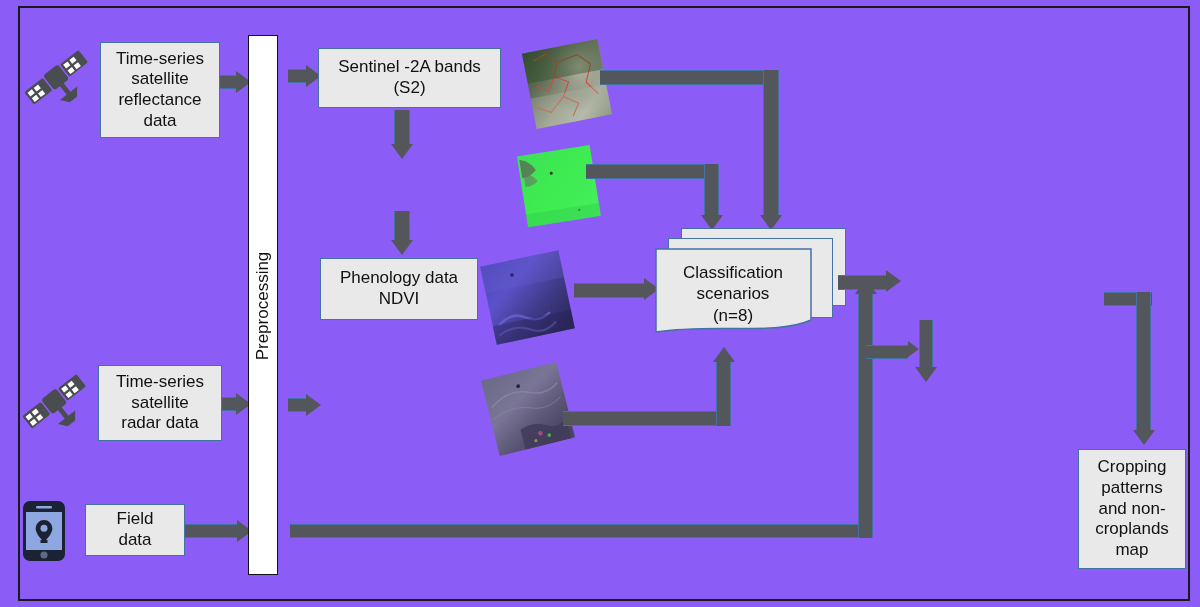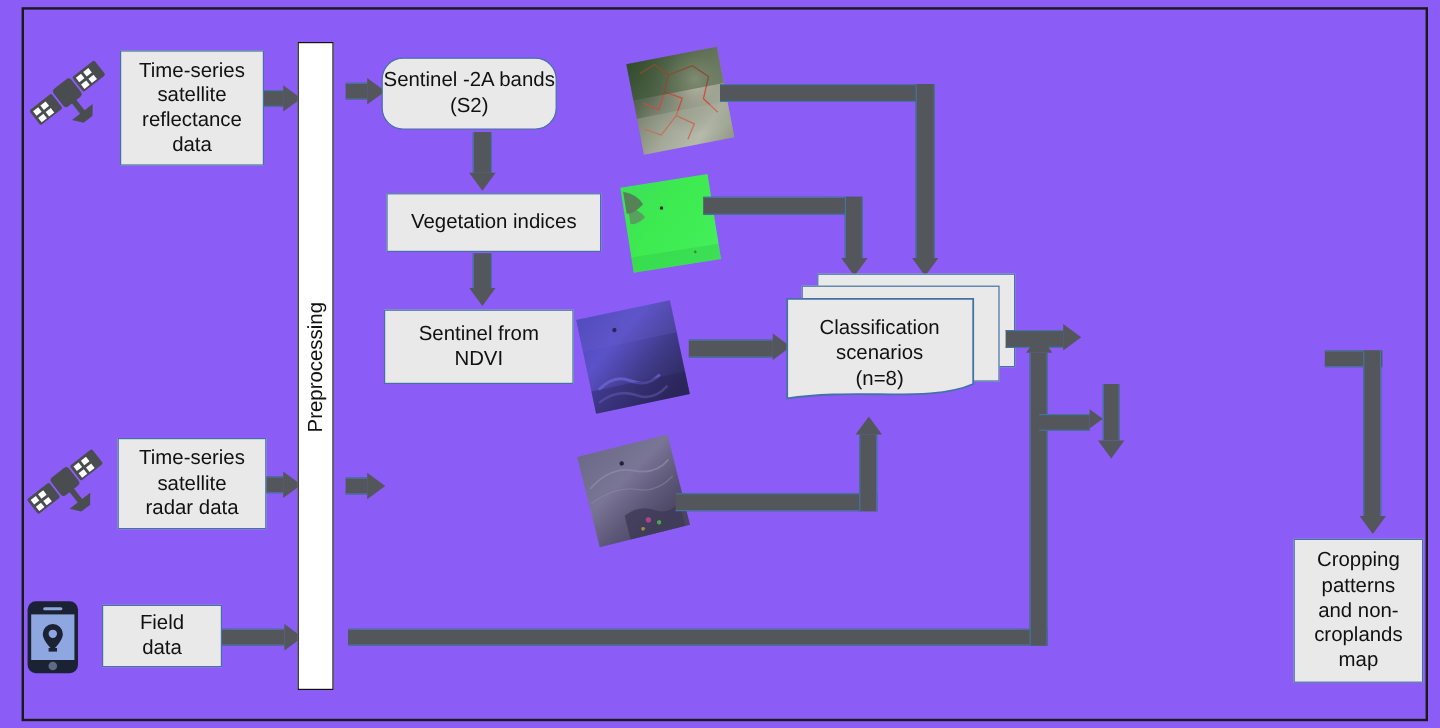--- a/index.html
+++ b/index.html
@@ -132,26 +132,25 @@
 
   <div class="box white" style="left:248px;top:35px;width:30px;height:540px;"></div>
   <div class="vlabel" style="left:198px;top:296px;width:130px;text-align:center;">Preprocessing</div>
 
   <div class="bar h" style="left:288px;top:69px;width:18px;height:14px;"></div>
   <div class="head r" style="left:306px;top:65px;"></div>
 
   <div class="bar h" style="left:288px;top:398px;width:18px;height:14px;"></div>
   <div class="head r" style="left:306px;top:394px;"></div>
 
-  <div class="box" style="left:318px;top:48px;width:146px;height:60px;border-radius:18px;">Sentinel -2A bands
+  <div class="box" style="left:318px;top:48px;width:183px;height:60px;">Sentinel -2A bands
 (S2)</div>
 
-  <div class="box" style="left:322px;top:161px;width:179px;height:49px;">Vegetation indices</div>
-
-  <div class="box" style="left:320px;top:258px;width:158px;height:62px;">Sentinel from
+
+  <div class="box" style="left:320px;top:258px;width:158px;height:62px;">Phenology data
 NDVI</div>
 
 
   <div class="bar v" style="left:394px;top:110px;width:16px;height:34px;"></div>
   <div class="head d" style="left:391px;top:144px;"></div>
 
   <div class="bar v" style="left:394px;top:211px;width:16px;height:29px;"></div>
   <div class="head d" style="left:391px;top:240px;"></div>
 
   <div class="thumb" style="left:519px;top:36px;width:96px;height:96px;">

